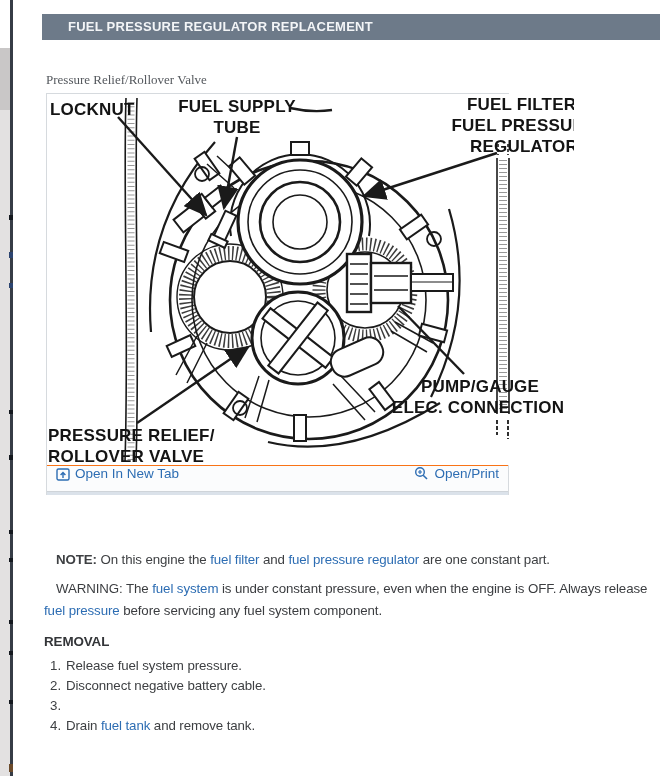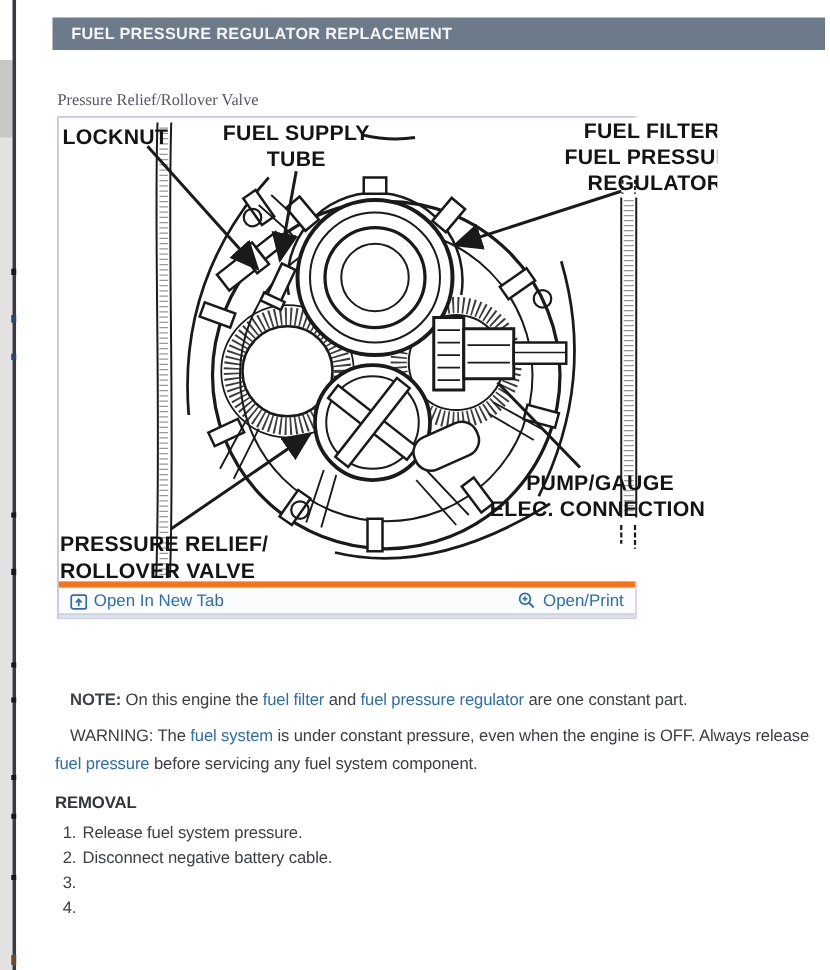--- a/index.html
+++ b/index.html
@@ -14,28 +14,28 @@
   .left-rail .rail-block { position:absolute; left:0; top:48px; width:10px; height:62px; background:#c9c7c7; }
   .window-edge { position:absolute; left:10px; top:0; width:3px; height:776px; background:#363c46; }
   .speck { position:absolute; left:9px; width:5px; background:#14181f; }
   .speck.blue { background:#2c4470; }
   .speck.brown { background:#6b4a2a; }
   
   .main { position:absolute; left:13px; top:0; width:651px; height:776px; background:#ffffff; }
   .section-header {
     position:absolute; left:29px; top:14px; width:618px; height:26px;
     background:#6d7a89; color:#f3f5f7; font-size:13px; font-weight:700;
-    line-height:26px; padding-left:15px; letter-spacing:.25px;
+    line-height:26px; padding-left:26px; letter-spacing:.25px;
   }
   .fig-caption { position:absolute; left:33px; top:72px; font-size:13px; color:#54585d;font-family:Liberation Serif, serif; }
-  .figure { position:absolute; left:33px; top:93px; width:463px; border:1px solid #d6dade; border-bottom:none; background:#8b5cf6; }
+  .figure { position:absolute; left:33px; top:93px; width:463px; border:1px solid #d6dade; border-bottom:none; background:#fca5a5; }
   .fig-image { width:527px; height:371px; position:relative; background:#fff; overflow:hidden; }
   .fig-footer {
-    height:26px; border-top:5px solid #f97316; background:#fbfcfd;
-    display:flex; justify-content:space-between; align-items:center; padding:0 9px;
+    height:26px; border-top:1px solid #f97316; background:#fbfcfd;
+    display:flex; justify-content:space-between; align-items:flex-start; padding:0 9px;
   }
   .fig-link { color:#2d6db3; font-size:13.5px; text-decoration:none; display:flex; align-items:center; gap:5px; cursor:pointer; }
   .fig-strip { height:4px; background:#dbe2ea; border-top:1px solid #cfd4d9; }
   
   .textcol { position:absolute; left:31px; top:549px; width:614px; font-size:13.3px; letter-spacing:-0.1px; color:#3e4043; }
   .para { text-indent:12px; line-height:21px; }
   .para a { color:#2d6db3; text-decoration:none; }
   .warning { font-weight:400; color:#3b3d40; margin-top:8px; line-height:22px; }
   .removal-h { font-weight:700; margin-top:12px; font-size:13.4px; color:#333538; }
   .steps { margin-top:7px; list-style:none; }
@@ -228,17 +228,18 @@
         </li>
       <li>
           <span class="num">2.</span>
           <span>Disconnect negative battery cable.</span>
         </li>
       <li>
           <span class="num">3.</span>
         </li>
       <li>
           <span class="num">4.</span>
+          <span><span>Drain </span><a>fuel tank</a><span> and remove tank.</span></span>
         </li>
     </ol>
   </div>
 
 </div>
 
 </body></html>

